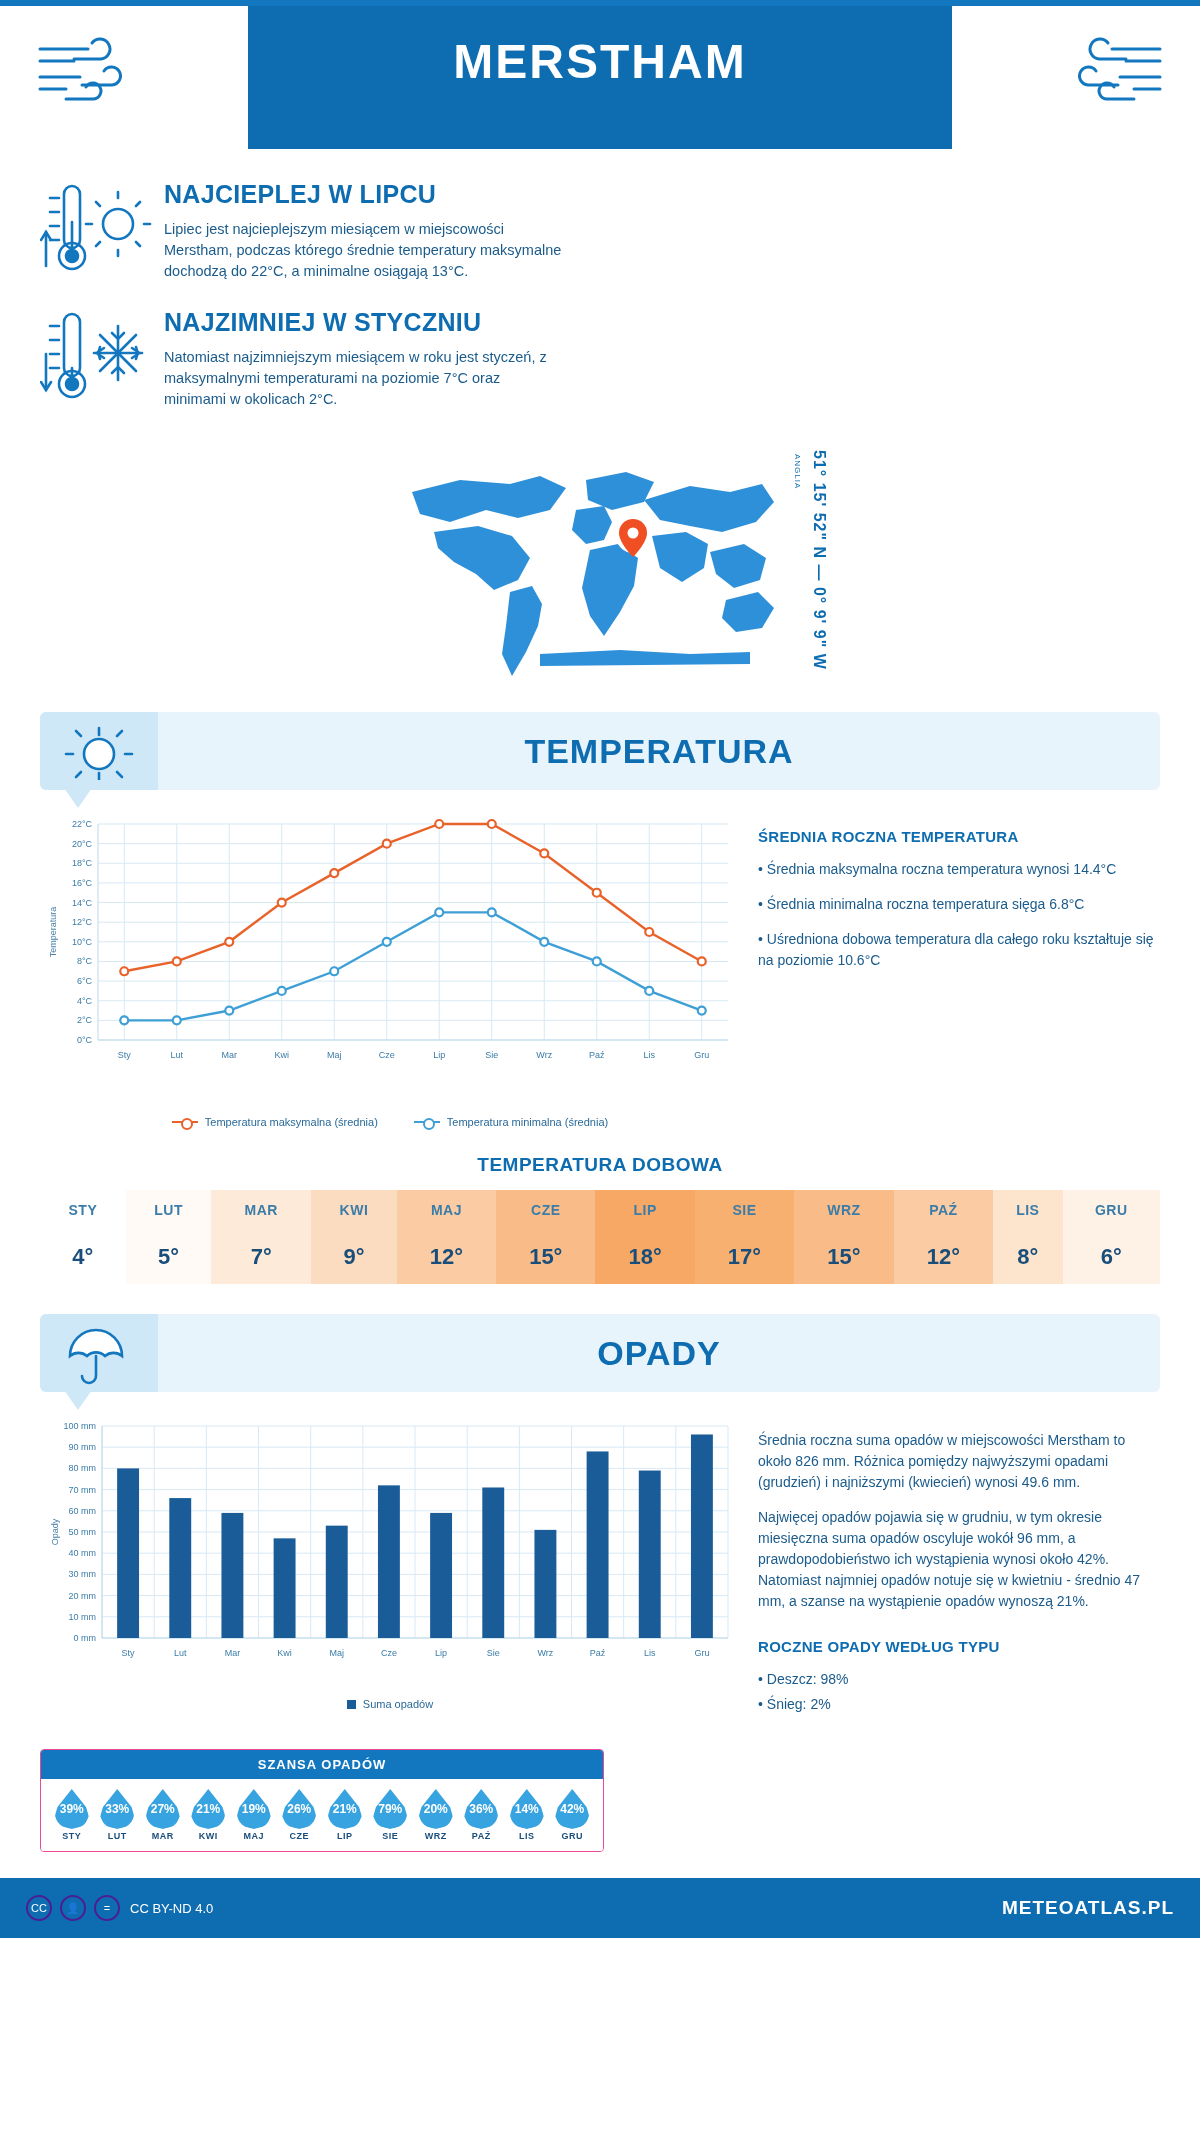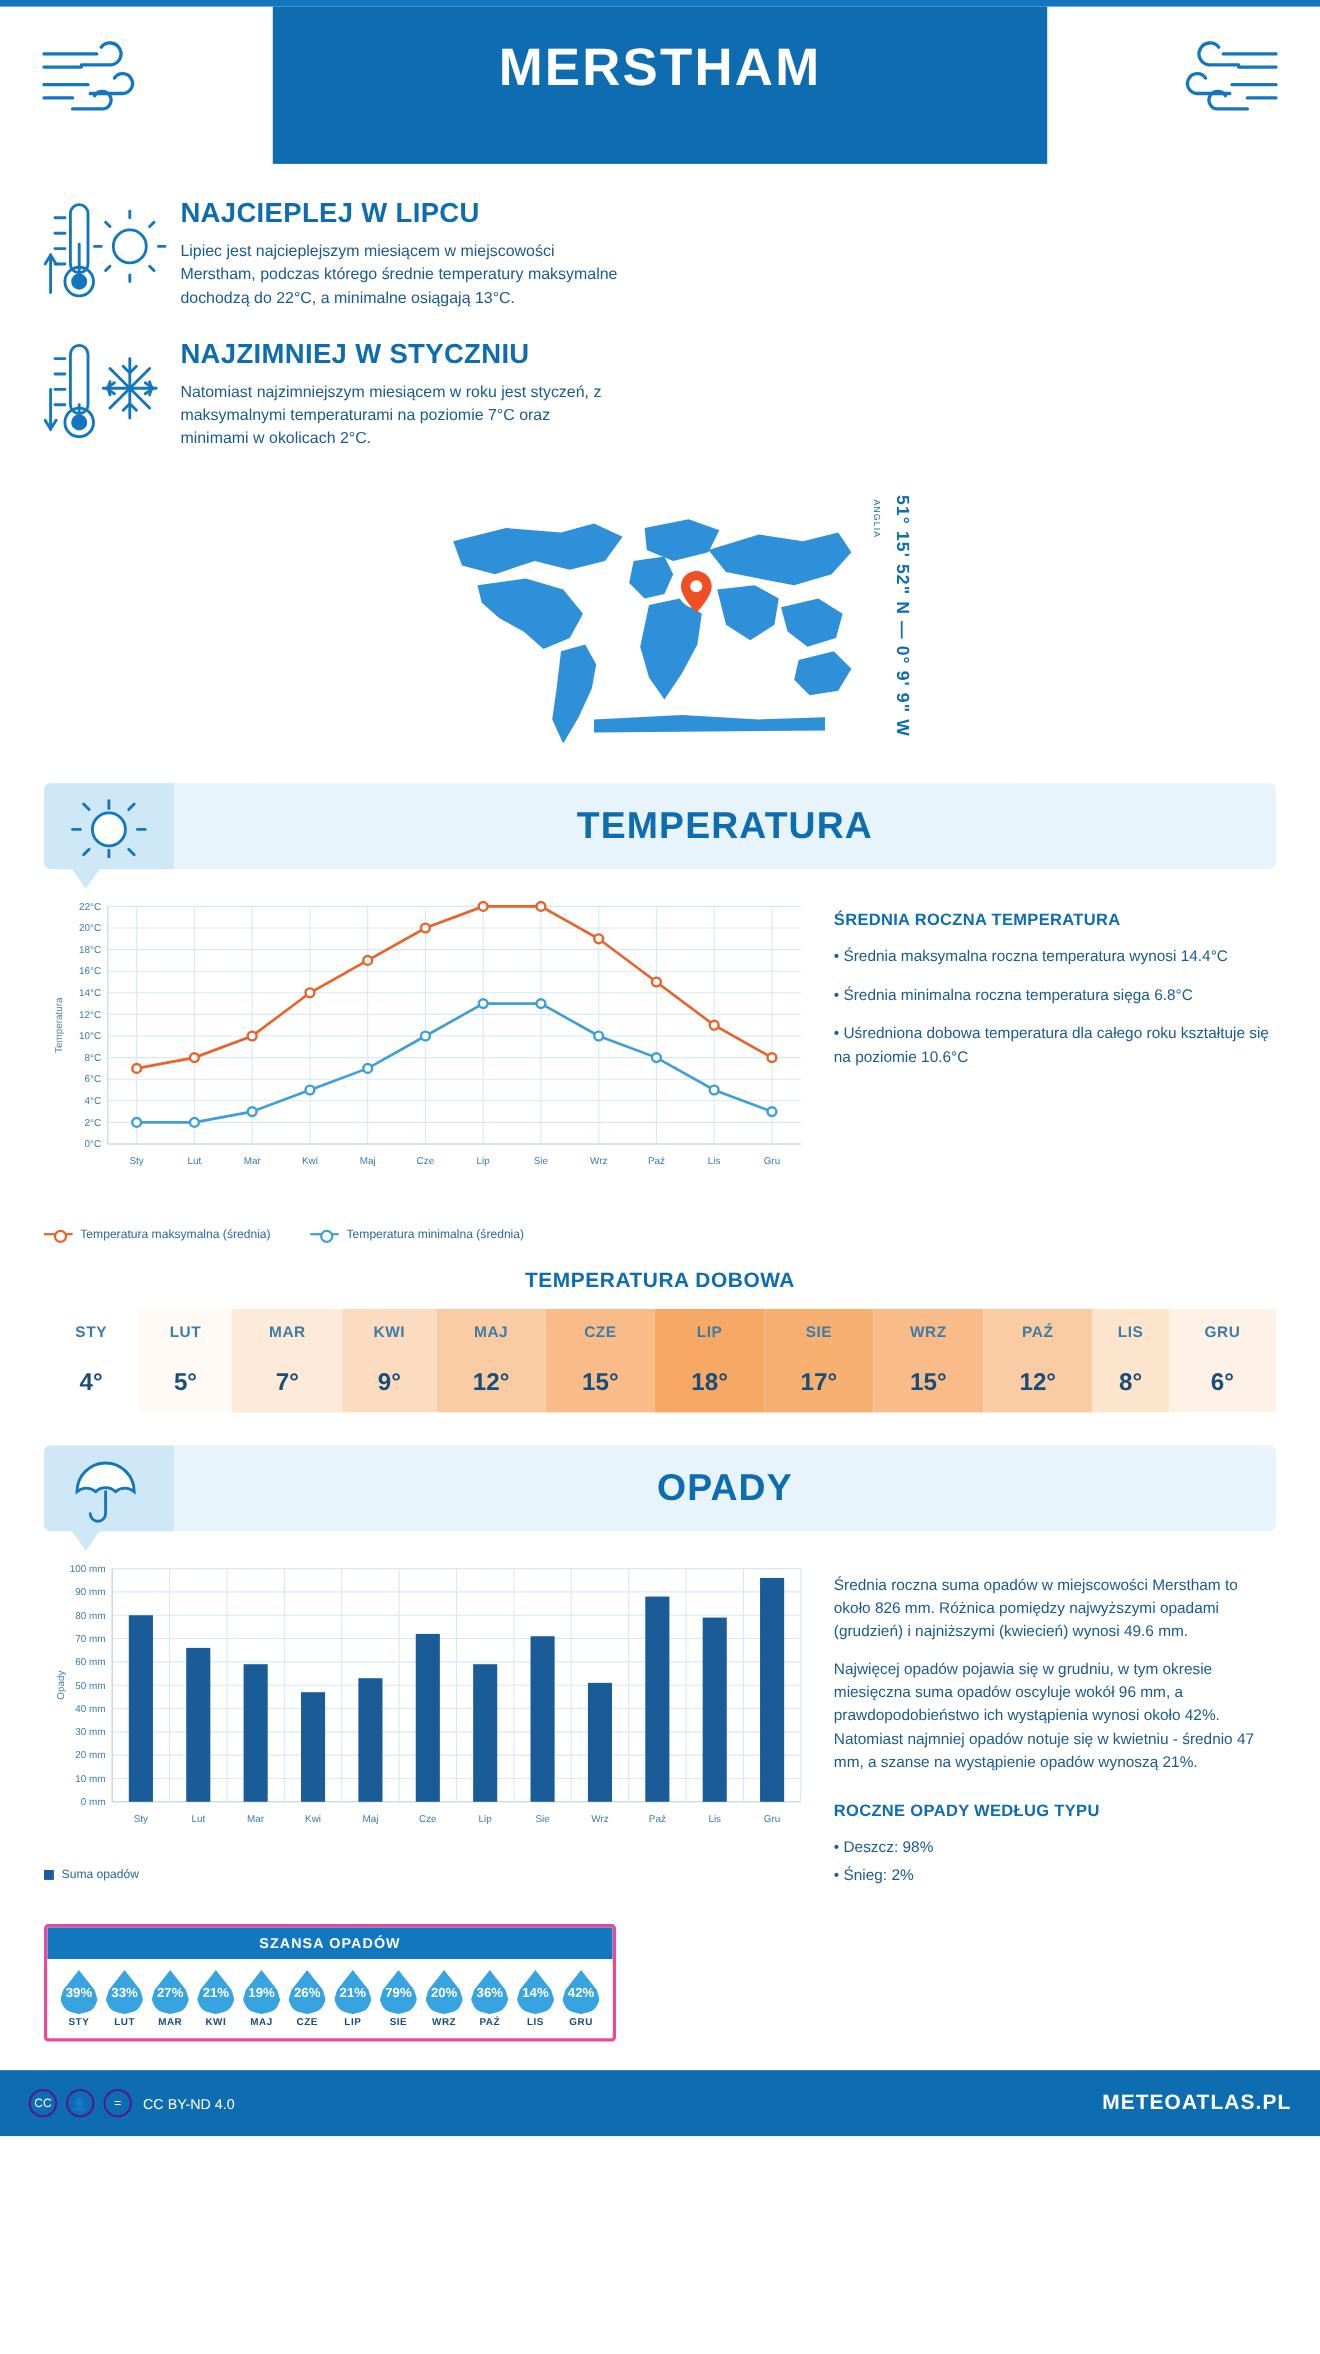--- a/index.html
+++ b/index.html
@@ -103,21 +103,21 @@
   .chart-row { display: flex; padding: 20px 40px 0 40px; }
   .chart-col { width: 700px; }
   .side-col { flex: 1; padding-left: 18px; padding-top: 18px; }
   .side-title {
     font-size: 15px; font-weight: bold; color: #0e6cb0;
     margin-bottom: 14px; letter-spacing: .3px;
   }
   .side-bullet { font-size: 14px; line-height: 1.5; color: #1a5b8c; margin-bottom: 14px; }
   .side-para { font-size: 14px; line-height: 1.5; color: #1a5b8c; margin-bottom: 14px; }
 
-  .legend { display: flex; gap: 36px; margin-top: 6px; }
+  .legend { display: flex; justify-content: center; gap: 36px; margin-top: 6px; }
   .legend-item { display: flex; align-items: center; font-size: 11px; color: #2a6a99; }
   .legend-line { width: 26px; height: 2px; margin-right: 7px; position: relative; }
   .legend-line:after {
     content: ""; position: absolute; left: 9px; top: -3px;
     width: 8px; height: 8px; border-radius: 50%; background: #fff;
     border: 2px solid currentColor;
   }
   .legend-sq { width: 9px; height: 9px; margin-right: 7px; background: #1a5c97; }
 
   
@@ -130,22 +130,22 @@
     font-size: 14px; font-weight: bold; color: #3b7ca8;
     padding: 12px 0; letter-spacing: .5px;
   }
   .daily-table td {
     font-size: 22px; font-weight: bold; color: #1a4e7a;
     text-align: center; padding: 14px 0;
   }
 
   
   .chance-box {
-    width: 520px; margin: 20px 0 0 40px;
-    border: 3px solid #ec4899; border-radius: 4px; overflow: hidden;
+    width: 564px; margin: 20px 0 0 40px;
+    border: 1px solid #ec4899; border-radius: 4px; overflow: hidden;
   }
   .chance-head {
     background: #1277bf; color: #fff; text-align: center;
     font-size: 13px; font-weight: bold; padding: 7px 0; letter-spacing: 1px;
   }
   .chance-body { display: flex; padding: 10px 8px 10px 8px; background: #fff; }
   .drop { flex: 1; text-align: center; }
   .drop-shape {
     width: 34px; height: 40px; margin: 0 auto 2px auto;
     background: #37a3e0;

